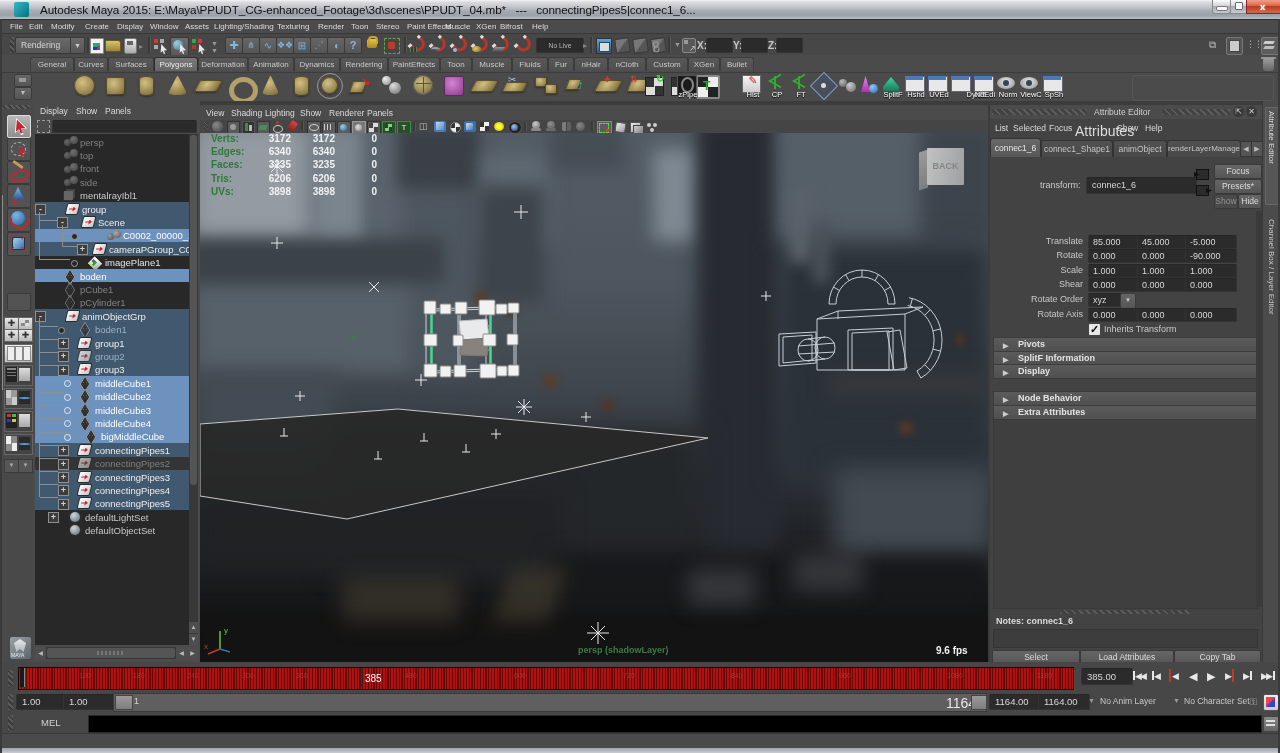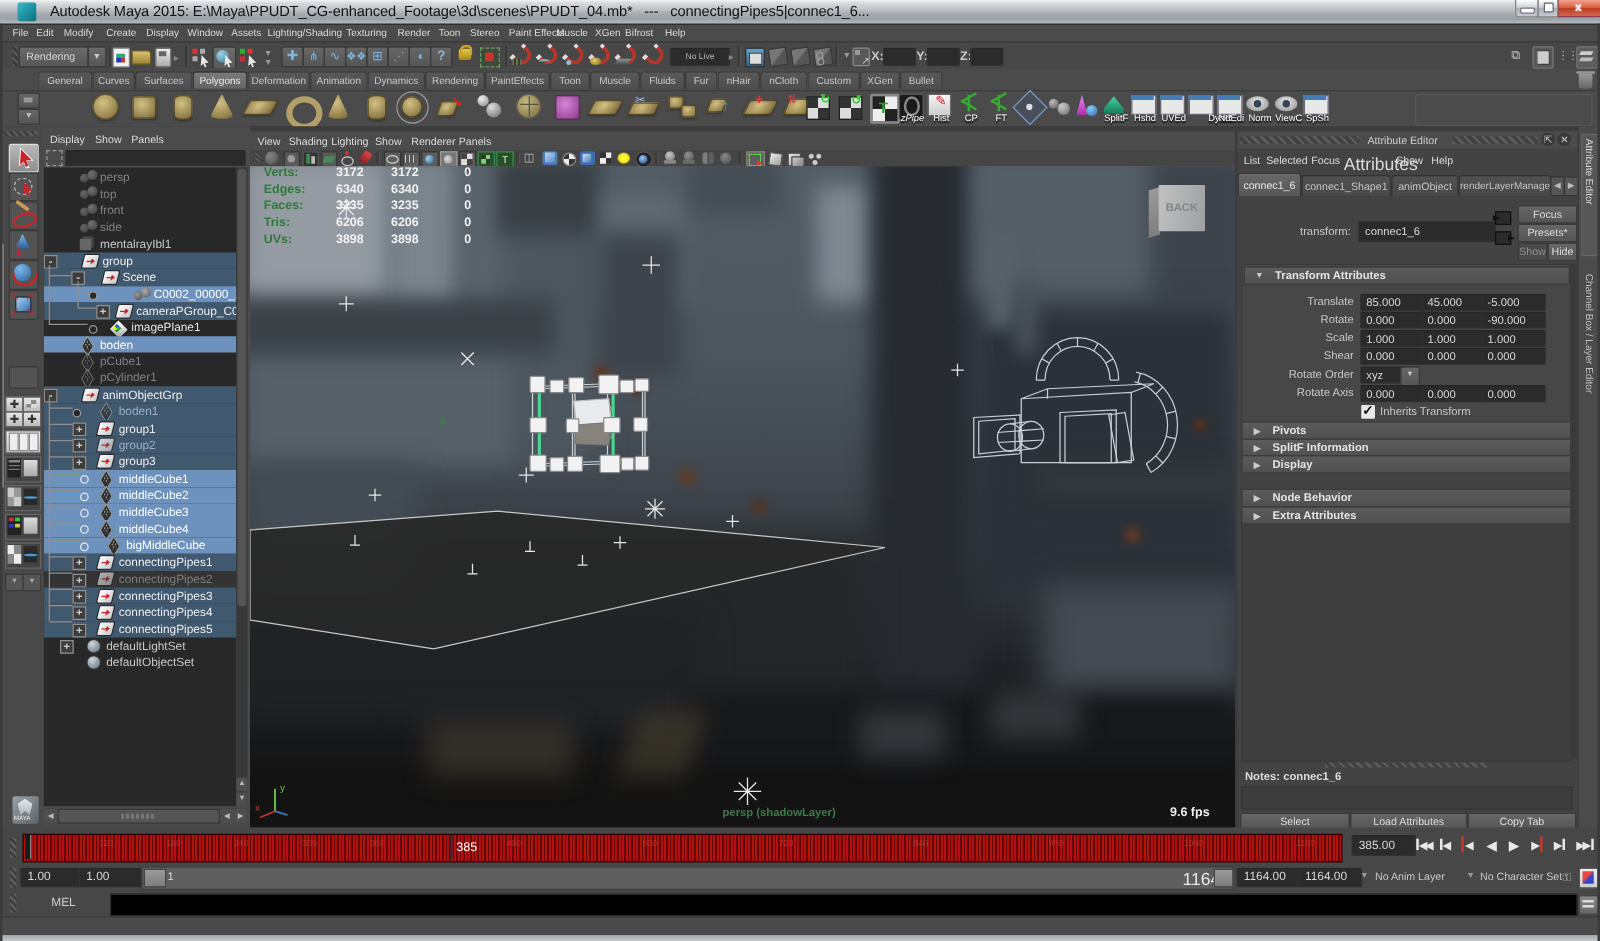--- a/index.html
+++ b/index.html
@@ -275,21 +275,21 @@
           <div class="abs" style="left:13px;top:0px;color:#3c3;font-size:10px;font-weight:bold;">↻</div>
         </div>
       <div class="shicon" style="left:669px;">
           <div class="abs" style="left:2px;top:4px;width:17px;height:17px;background:conic-gradient(#ddd 0 25%,#333 0 50%,#ddd 0 75%,#333 0);border:1px solid #222;"></div>
           <div class="abs" style="left:12px;top:1px;color:#3c3;font-size:10px;font-weight:bold;">↺</div>
         </div>
       <div class="shicon" style="left:695px;">
           <div class="abs" style="left:1px;top:2px;width:20px;height:20px;background:conic-gradient(#eee 0 25%,#222 0 50%,#eee 0 75%,#222 0) ;border:2px solid #888;border-radius:2px;"></div>
           <div class="abs" style="left:8px;top:6px;color:#2a2;font-weight:bold;font-size:12px;">T</div>
         </div>
-      <div class="shicon" style="left:717px;font-style:italic;">
+      <div class="shicon" style="left:675px;">
           <div class="abs" style="left:2px;top:2px;width:18px;height:19px;background:#1a1a1a;border:1px solid #555;border-radius:2px;"></div>
           <div class="abs" style="left:6px;top:4px;width:9px;height:12px;border:2px solid #888;border-radius:50%;"></div>
           <div class="lbl">zPipe</div>
         </div>
       <div class="shicon" style="left:740px;">
           <div class="abs" style="left:2px;top:2px;width:17px;height:16px;background:linear-gradient(#f5f5f5,#ccc);border:1px solid #666;"></div>
           <div class="abs" style="left:8px;top:1px;color:#c22;font-size:11px;transform:rotate(45deg);">✏</div>
           <div class="lbl">Hist</div>
         </div>
       <div class="shicon" style="left:764px;">
@@ -978,23 +978,20 @@
       <div class="btn abs" style="left:248px;top:89px;width:22px;height:13px;line-height:13px;font-size:8.5px;">Hide</div>
       <div class="abs" style="left:50px;top:75px;color:#c8c8c8;font-size:9px;">transform:</div>
       <div class="abs sunken" style="left:96px;top:72px;width:104px;height:15px;color:#d8d8d8;font-size:9px;line-height:15px;padding-left:5px;">connec1_6</div>
       <div class="abs" style="left:206px;top:64px;width:11px;height:9px;background:#2b2b2b;border:1px solid #111;">
           <div class="abs" style="left:-3px;top:2px;width:6px;height:5px;background:#111;clip-path:polygon(0 0,100% 50%,0 100%);"></div>
         </div>
       <div class="abs" style="left:206px;top:80px;width:11px;height:9px;background:#2b2b2b;border:1px solid #111;">
           <div class="abs" style="left:9px;top:2px;width:6px;height:5px;background:#111;clip-path:polygon(0 0,100% 50%,0 100%);"></div>
         </div>
 
-      <div class="abs" style="left:3px;top:106px;width:263px;height:127px;border:1px solid #393939;background:#474747;">
-        <div class="abs" style="left:1px;top:1px;width:259px;height:13px;background:linear-gradient(#5b5b5b,#505050);border:1px solid #3c3c3c;color:#e4e4e4;font-weight:bold;font-size:9px;line-height:13px;"><span style="margin-left:24px;">Transform Attributes</span><span class="abs" style="left:8px;top:0px;font-size:7px;color:#ccc;">▼</span></div>
-      </div>
       <div id="aerows" class="abs" style="left:0;top:106px;width:272px;height:220px;font-size:9px;">
         <div class="abs" style="left:0;top:25px;width:93px;text-align:right;color:#c8c8c8;">Translate</div>
         <div class="abs sunken" style="left:98px;top:24px;width:46px;height:12px;color:#d8d8d8;line-height:12px;padding-left:4px;">85.000</div>
         <div class="abs sunken" style="left:147px;top:24px;width:45px;height:12px;color:#d8d8d8;line-height:12px;padding-left:4px;">45.000</div>
         <div class="abs sunken" style="left:195px;top:24px;width:46px;height:12px;color:#d8d8d8;line-height:12px;padding-left:4px;">-5.000</div>
         <div class="abs" style="left:0;top:39px;width:93px;text-align:right;color:#c8c8c8;">Rotate</div>
         <div class="abs sunken" style="left:98px;top:38px;width:46px;height:12px;color:#d8d8d8;line-height:12px;padding-left:4px;">0.000</div>
         <div class="abs sunken" style="left:147px;top:38px;width:45px;height:12px;color:#d8d8d8;line-height:12px;padding-left:4px;">0.000</div>
         <div class="abs sunken" style="left:195px;top:38px;width:46px;height:12px;color:#d8d8d8;line-height:12px;padding-left:4px;">-90.000</div>
         <div class="abs" style="left:0;top:54px;width:93px;text-align:right;color:#c8c8c8;">Scale</div>

